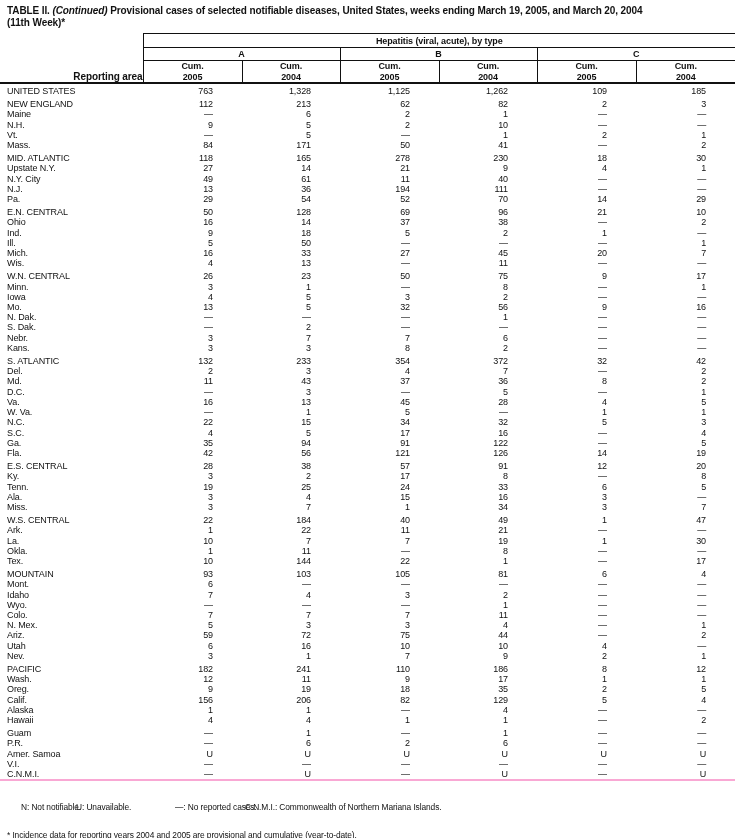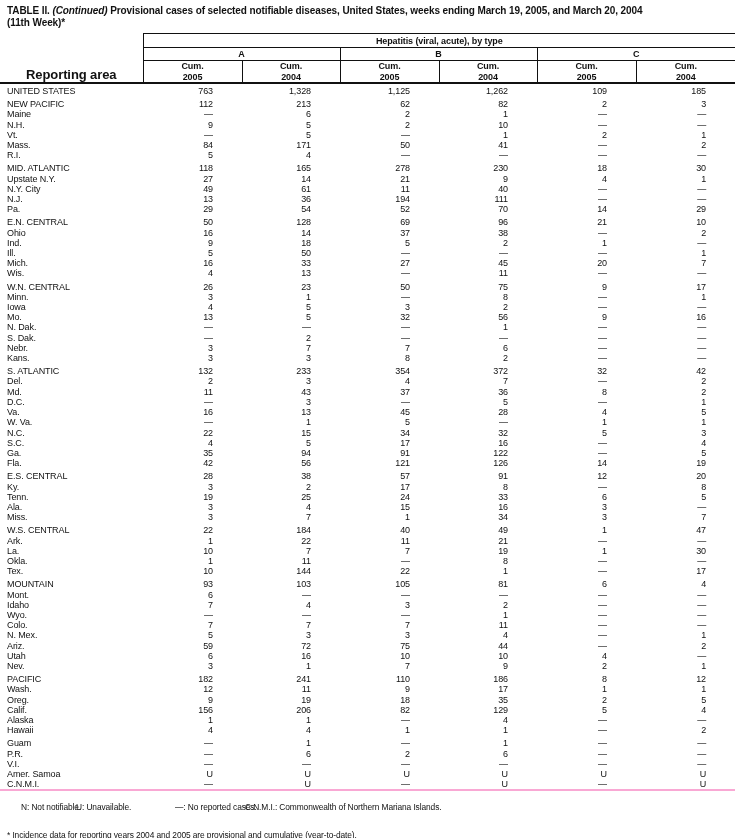--- a/index.html
+++ b/index.html
@@ -32,21 +32,21 @@
     border-bottom:1px solid #111; border-left:1px solid #111;
     text-align:center; font-size:9px; font-weight:bold; height:12px;
   }
   tr.cum-row > th { border-bottom:2px solid #111; }
   th.cum-cell {
     border-left:1px solid #111;
     text-align:center; font-size:9px; font-weight:bold;
     line-height:10.5px; padding:2px 0 3px 0; vertical-align:top; letter-spacing:-0.1px;
   }
   th.reporting {
-    text-align:center; vertical-align:bottom; font-size:13px; font-weight:bold;
+    text-align:right; vertical-align:bottom; font-size:10px; font-weight:bold;
     padding-left:7px; padding-bottom:3px; letter-spacing:-0.1px;
   }
 
   tbody td {
     font-size:9px; line-height:10.2px; white-space:nowrap; overflow:hidden;
     letter-spacing:-0.1px;
   }
   tbody td.area { text-align:left; padding-left:7px; }
   tbody td.num  { text-align:right; padding-right:29px; }
   tbody tr.gap > td { padding-top:3px; }
@@ -129,21 +129,21 @@
         <tr class="first">
           <td class="area">UNITED STATES</td>
           <td class="num">763</td>
           <td class="num">1,328</td>
           <td class="num">1,125</td>
           <td class="num">1,262</td>
           <td class="num">109</td>
           <td class="num">185</td>
         </tr>
         <tr class="gap">
-          <td class="area">NEW PACIFIC</td>
+          <td class="area">NEW ENGLAND</td>
           <td class="num">112</td>
           <td class="num">213</td>
           <td class="num">62</td>
           <td class="num">82</td>
           <td class="num">2</td>
           <td class="num">3</td>
         </tr>
         <tr>
           <td class="area">Maine</td>
           <td class="num">—</td>
@@ -172,29 +172,20 @@
           <td class="num">1</td>
         </tr>
         <tr>
           <td class="area">Mass.</td>
           <td class="num">84</td>
           <td class="num">171</td>
           <td class="num">50</td>
           <td class="num">41</td>
           <td class="num">—</td>
           <td class="num">2</td>
-        </tr>
-        <tr>
-          <td class="area">R.I.</td>
-          <td class="num">5</td>
-          <td class="num">4</td>
-          <td class="num">—</td>
-          <td class="num">—</td>
-          <td class="num">—</td>
-          <td class="num">—</td>
         </tr>
         <tr class="gap">
           <td class="area">MID. ATLANTIC</td>
           <td class="num">118</td>
           <td class="num">165</td>
           <td class="num">278</td>
           <td class="num">230</td>
           <td class="num">18</td>
           <td class="num">30</td>
         </tr>
@@ -687,36 +678,36 @@
         <tr>
           <td class="area">P.R.</td>
           <td class="num">—</td>
           <td class="num">6</td>
           <td class="num">2</td>
           <td class="num">6</td>
           <td class="num">—</td>
           <td class="num">—</td>
         </tr>
         <tr>
+          <td class="area">Amer. Samoa</td>
+          <td class="num">U</td>
+          <td class="num">U</td>
+          <td class="num">U</td>
+          <td class="num">U</td>
+          <td class="num">U</td>
+          <td class="num">U</td>
+        </tr>
+        <tr>
           <td class="area">V.I.</td>
           <td class="num">—</td>
           <td class="num">—</td>
           <td class="num">—</td>
           <td class="num">—</td>
           <td class="num">—</td>
           <td class="num">—</td>
-        </tr>
-        <tr>
-          <td class="area">Amer. Samoa</td>
-          <td class="num">U</td>
-          <td class="num">U</td>
-          <td class="num">U</td>
-          <td class="num">U</td>
-          <td class="num">U</td>
-          <td class="num">U</td>
         </tr>
         <tr>
           <td class="area">C.N.M.I.</td>
           <td class="num">—</td>
           <td class="num">U</td>
           <td class="num">—</td>
           <td class="num">U</td>
           <td class="num">—</td>
           <td class="num">U</td>
         </tr>

